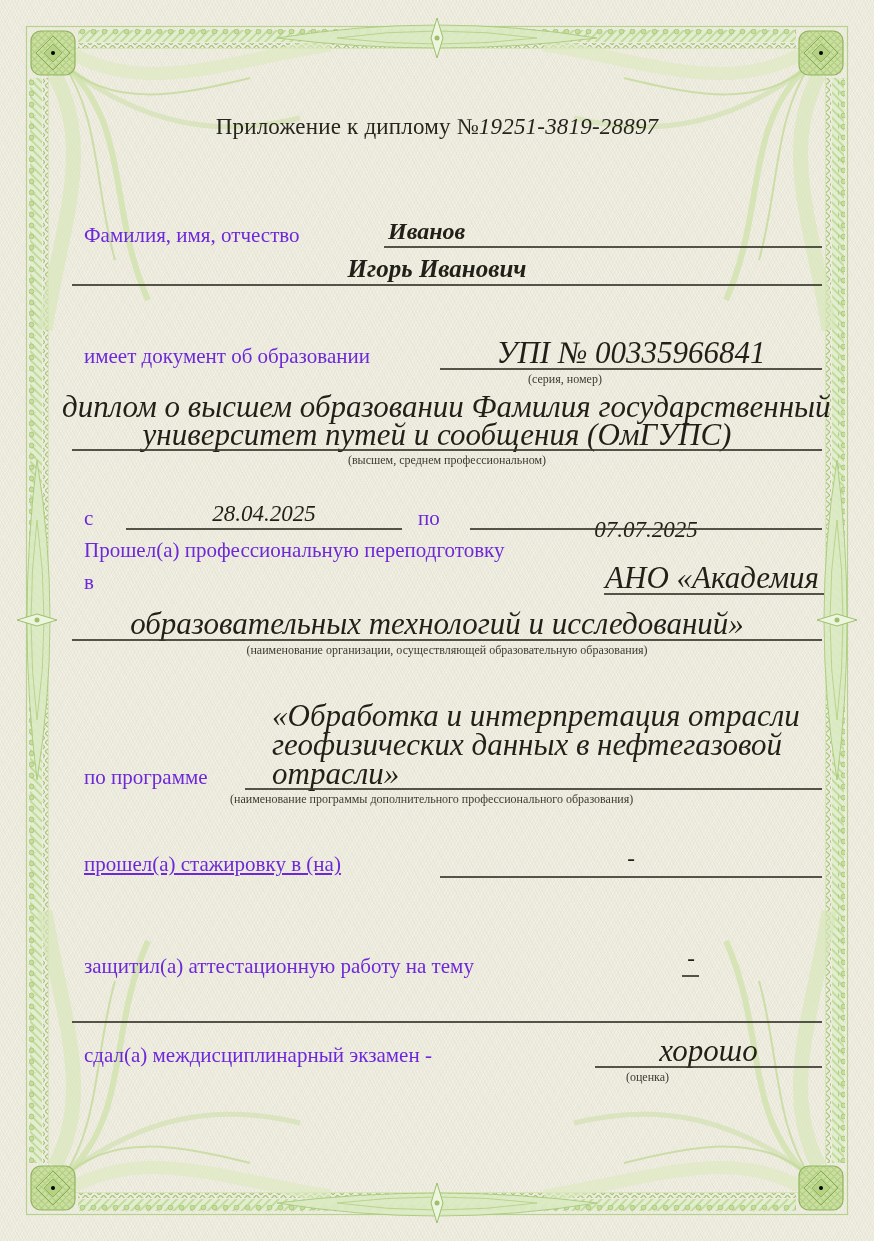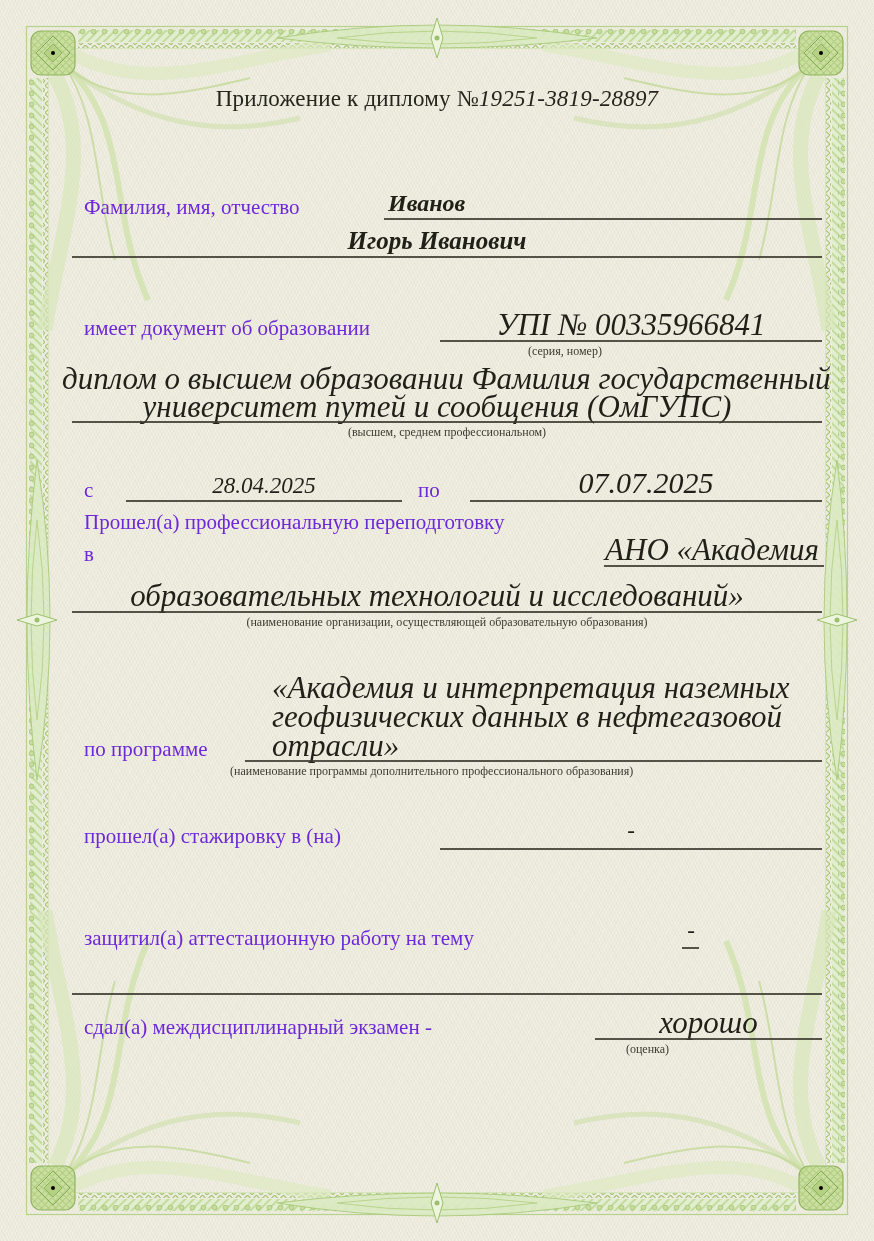--- a/index.html
+++ b/index.html
@@ -9,21 +9,21 @@
     font-family:"Liberation Serif", serif;
     color:#35342b;
   }
   .page::before{
     content:"";position:absolute;inset:0;pointer-events:none;z-index:0;
     background-image:
       repeating-linear-gradient(63deg, rgba(208,204,184,0.20) 0 1px, transparent 1px 3px),
       repeating-linear-gradient(-63deg, rgba(255,255,255,0.28) 0 1px, transparent 1px 3px);
   }
   .border-svg{position:absolute;inset:0;z-index:1;}
-  .content{position:absolute;inset:0;z-index:2;}
+  .content{position:absolute;inset:0;z-index:2;margin-top:28px;}
 
   .title{
     position:absolute;left:0;top:86;width:874px;top:86px;text-align:center;
     font-size:23px;color:#26251d;letter-spacing:0.2px;
   }
   .title .num{font-style:italic;}
 
   .lbl{position:absolute;font-size:21px;line-height:26px;color:#6d28d9;white-space:nowrap;}
   .val{position:absolute;font-style:italic;font-size:31px;line-height:30px;color:#201f18;white-space:nowrap;}
   .val.bold{font-weight:bold;}
@@ -45,39 +45,39 @@
 
   .dip1{left:62px;top:364px;width:750px;}
   .dip2{left:62px;top:392px;width:750px;}
   .r-dip{left:72px;top:421px;width:750px;}
   .dip-cap{left:72px;top:425px;width:750px;}
 
   .from-label{left:84px;top:477px;}
   .from-date{left:126px;top:471px;width:276px;font-size:23px;}
   .r-from{left:126px;top:500px;width:276px;}
   .to-label{left:418px;top:477px;}
-  .to-date{left:470px;top:468px;width:352px;font-size:30px;}
+  .to-date{left:470px;top:487px;width:352px;font-size:23px;}
   .r-to{left:470px;top:500px;width:352px;}
 
   .retrain-label{left:84px;top:509px;}
   .prep-label{left:84px;top:541px;}
   .org1{left:600px;top:535px;width:224px;}
   .r-org1{left:604px;top:565px;width:220px;}
   .org2{left:62px;top:581px;width:750px;}
   .r-org2{left:72px;top:611px;width:750px;}
   .org-cap{left:72px;top:615px;width:750px;}
 
   .prog1{left:272px;top:673px;}
   .prog2{left:272px;top:702px;}
   .prog-label{left:84px;top:736px;}
   .prog3{left:272px;top:731px;}
   .r-prog{left:245px;top:760px;width:577px;}
   .prog-cap{left:230px;top:764px;width:385px;}
 
-  .intern-label{left:84px;top:823px;}
+  .intern-label{left:84px;top:823px;text-decoration:underline;}
   .intern-val{left:440px;top:816px;width:382px;font-size:23px;}
   .r-intern{left:440px;top:848px;width:382px;}
 
   .thesis-label{left:84px;top:925px;}
   .thesis-val{left:676px;top:916px;width:30px;font-size:23px;font-style:normal;}
   .r-thesis-mini{left:682px;top:947px;width:17px;}
   .r-thesis{left:72px;top:993px;width:750px;}
 
   .exam-label{left:84px;top:1014px;}
   .exam-val{left:595px;top:1008px;width:227px;}
@@ -205,21 +205,21 @@
     <div class="rule r-to"></div>
 
     <div class="lbl retrain-label">Прошел(а) профессиональную переподготовку</div>
     <div class="lbl prep-label">в</div>
     <div class="val center org1">АНО «Академия</div>
     <div class="rule r-org1"></div>
     <div class="val center org2">образовательных технологий и исследований»</div>
     <div class="rule r-org2"></div>
     <div class="cap org-cap">(наименование организации, осуществляющей образовательную образования)</div>
 
-    <div class="val prog1">«Академия и интерпретация наземных</div>
+    <div class="val prog1">«Обработка и интерпретация отрасли</div>
     <div class="val prog2">геофизических данных в нефтегазовой</div>
     <div class="lbl prog-label">по программе</div>
     <div class="val prog3">отрасли»</div>
     <div class="rule r-prog"></div>
     <div class="cap prog-cap">(наименование программы дополнительного профессионального образования)</div>
 
     <div class="lbl intern-label">прошел(а) стажировку в (на)</div>
     <div class="val center intern-val">-</div>
     <div class="rule r-intern"></div>
 

